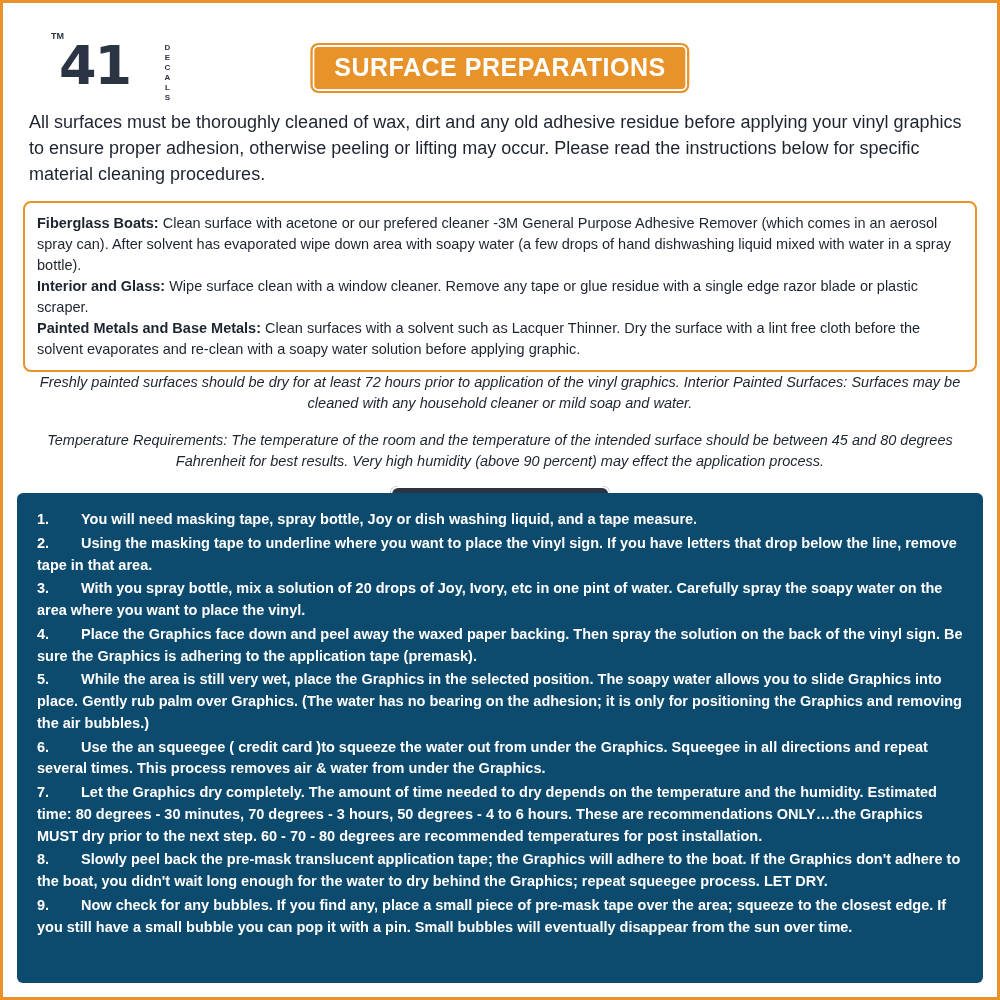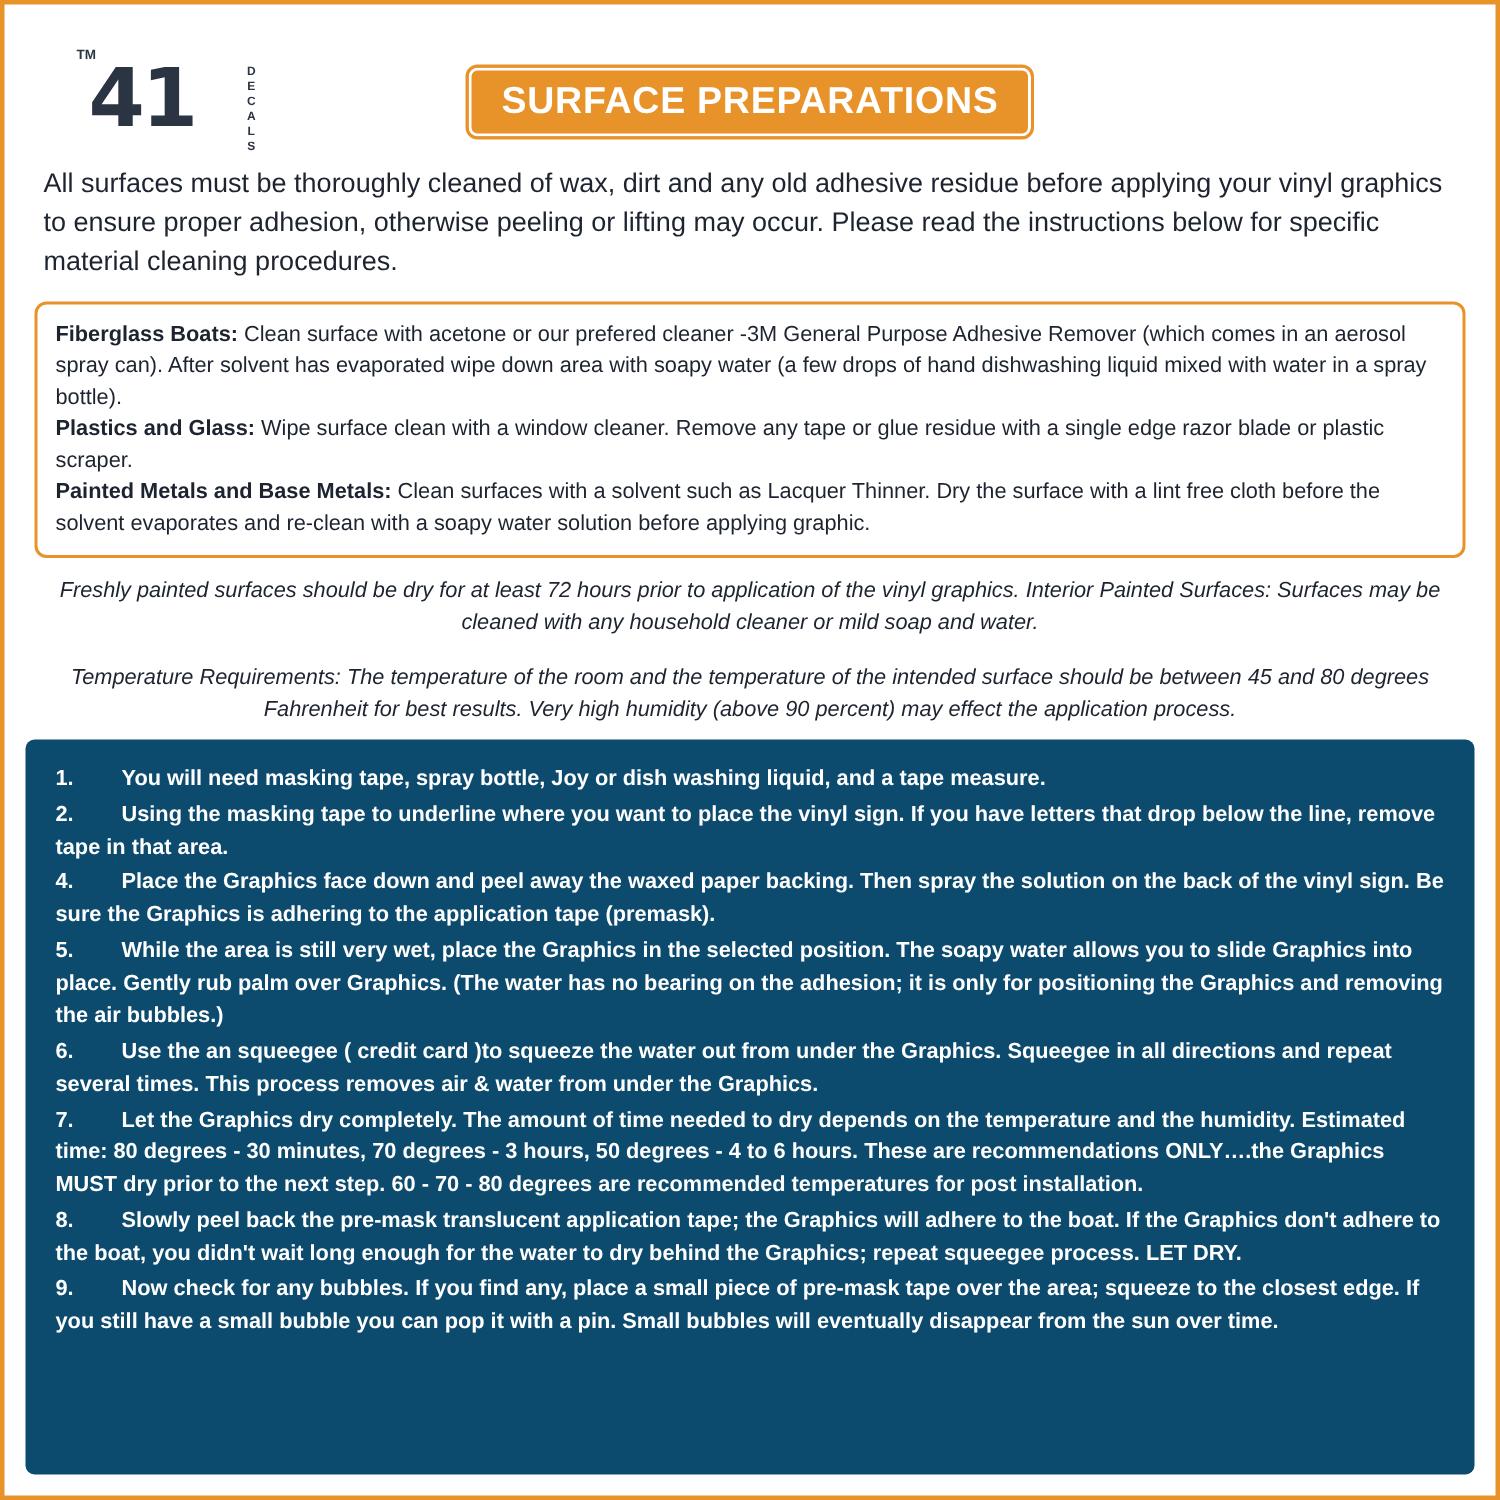--- a/index.html
+++ b/index.html
@@ -98,21 +98,20 @@
     padding: 10px 12px 10px 12px;
     font-size: 14.5px;
     line-height: 1.45;
     color: #1d2430;
   }
   .materials-box p { margin: 0; }
   .materials-box b { font-weight: bold; }
 
   
   .note {
-    margin-top: 12px;
     padding: 0 10px;
     font-style: italic;
     font-size: 14.5px;
     line-height: 1.45;
     color: #1d2430;
     text-align: center;
   }
   .note.second { margin-top: 16px; }
 
   
@@ -173,36 +172,37 @@
         <span class="logo-41">41</span>
         <span class="logo-decals">DECALS</span>
       </div>
       <div class="title-pill">SURFACE PREPARATIONS</div>
     </div>
 
     <div class="intro">All surfaces must be thoroughly cleaned of wax, dirt and any old adhesive residue before applying your vinyl graphics to ensure proper adhesion, otherwise peeling or lifting may occur. Please read the instructions below for specific material cleaning procedures.</div>
 
     <div class="materials-box">
       <p><b>Fiberglass Boats:</b><span> Clean surface with acetone or our prefered cleaner -3M General Purpose Adhesive Remover (which comes in an aerosol spray can). After solvent has evaporated wipe down area with soapy water (a few drops of hand dishwashing liquid mixed with water in a spray bottle).</span></p>
-      <p><b>Plastics and Glass:</b><span> Wipe surface clean with a window cleaner. Remove any tape or glue residue with a single edge razor blade or plastic scraper.</span></p>
+      <p><b>Interior and Glass:</b><span> Wipe surface clean with a window cleaner. Remove any tape or glue residue with a single edge razor blade or plastic scraper.</span></p>
       <p><b>Painted Metals and Base Metals:</b><span> Clean surfaces with a solvent such as Lacquer Thinner. Dry the surface with a lint free cloth before the solvent evaporates and re-clean with a soapy water solution before applying graphic.</span></p>
     </div>
 
     <div class="note">Freshly painted surfaces should be dry for at least 72 hours prior to application of the vinyl graphics. Interior Painted Surfaces: Surfaces may be cleaned with any household cleaner or mild soap and water.</div>
     <div class="note second">Temperature Requirements: The temperature of the room and the temperature of the intended surface should be between 45 and 80 degrees Fahrenheit for best results. Very high humidity (above 90 percent) may effect the application process.</div>
 
     <div class="app-banner-wrap">
       <div class="app-banner">APPLICATION</div>
     </div>
 
   </div>
 
   <div class="steps-panel">
     <p class="step"><span class="num">1.</span><span class="body">You will need masking tape, spray bottle, Joy or dish washing liquid, and a tape measure.</span></p>
     <p class="step"><span class="num">2.</span><span class="body">Using the masking tape to underline where you want to place the vinyl sign. If you have letters that drop below the line, remove tape in that area.</span></p>
+    <p class="step"><span class="num">3.</span><span class="body">With you spray bottle, mix a solution of 20 drops of Joy, Ivory, etc in one pint of water. Carefully spray the soapy water on the area where you want to place the vinyl.</span></p>
     <p class="step"><span class="num">4.</span><span class="body">Place the Graphics face down and peel away the waxed paper backing. Then spray the solution on the back of the vinyl sign. Be sure the Graphics is adhering to the application tape (premask).</span></p>
     <p class="step"><span class="num">5.</span><span class="body">While the area is still very wet, place the Graphics in the selected position. The soapy water allows you to slide Graphics into place. Gently rub palm over Graphics. (The water has no bearing on the adhesion; it is only for positioning the Graphics and removing the air bubbles.)</span></p>
     <p class="step"><span class="num">6.</span><span class="body">Use the an squeegee ( credit card )to squeeze the water out from under the Graphics. Squeegee in all directions and repeat several times. This process removes air &amp; water from under the Graphics.</span></p>
     <p class="step"><span class="num">7.</span><span class="body">Let the Graphics dry completely. The amount of time needed to dry depends on the temperature and the humidity. Estimated time: 80 degrees - 30 minutes, 70 degrees - 3 hours, 50 degrees - 4 to 6 hours. These are recommendations ONLY….the Graphics MUST dry prior to the next step. 60 - 70 - 80 degrees are recommended temperatures for post installation.</span></p>
     <p class="step"><span class="num">8.</span><span class="body">Slowly peel back the pre-mask translucent application tape; the Graphics will adhere to the boat. If the Graphics don't adhere to the boat, you didn't wait long enough for the water to dry behind the Graphics; repeat squeegee process. LET DRY.</span></p>
     <p class="step"><span class="num">9.</span><span class="body">Now check for any bubbles. If you find any, place a small piece of pre-mask tape over the area; squeeze to the closest edge. If you still have a small bubble you can pop it with a pin. Small bubbles will eventually disappear from the sun over time.</span></p>
   </div>
 </div>
 
 </body></html>

